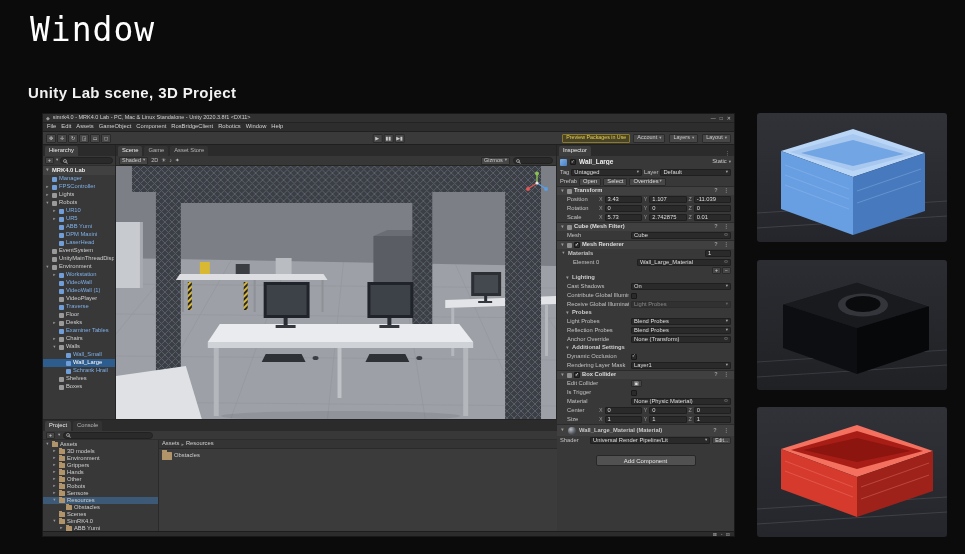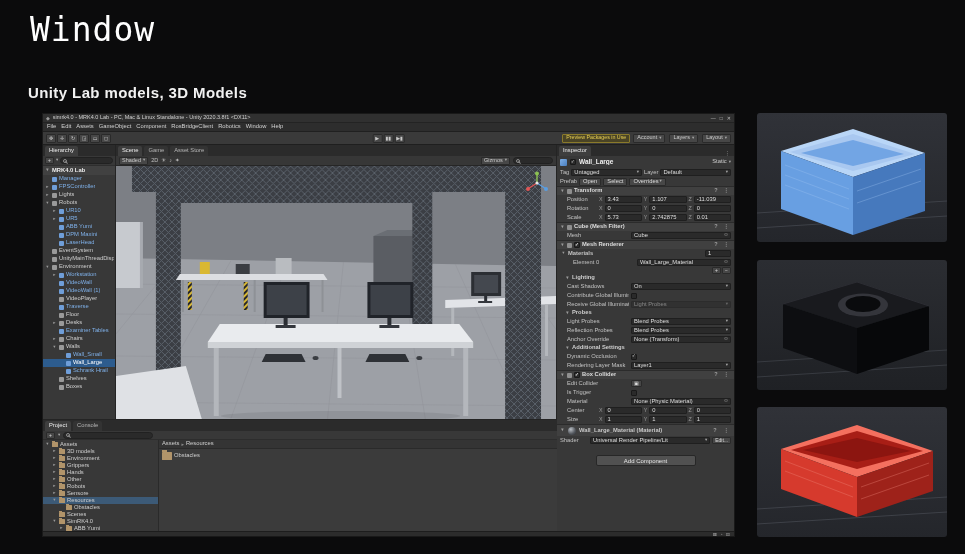--- a/index.html
+++ b/index.html
@@ -120,21 +120,21 @@
   .pcard{position:absolute;left:757px;width:190px;border-radius:3px;overflow:hidden;background:linear-gradient(180deg,var(--bg1,#2e3035),var(--bg2,#232529))}
   .pc1{top:113px;height:129px}
   .pc2{top:260px;height:130px}
   .pc3{top:407px;height:130px}
   .pcard svg{width:100%;height:100%;display:block}
 </style>
 </head>
 <body>
 
 <div class="page-title">Window</div>
-<div class="page-subtitle">Unity Lab models, 3D Models</div>
+<div class="page-subtitle">Unity Lab scene, 3D Project</div>
 
 <div class="editor">
 
   <div class="titlebar">
     <span class="wicon">◆</span>
     <span class="wtitle">simrk4.0 - MRK4.0 Lab - PC, Mac &amp; Linux Standalone - Unity 2020.3.8f1 &lt;DX11&gt;</span>
     <span class="wbtns">
       <span>—</span>
       <span>□</span>
       <span>✕</span>

